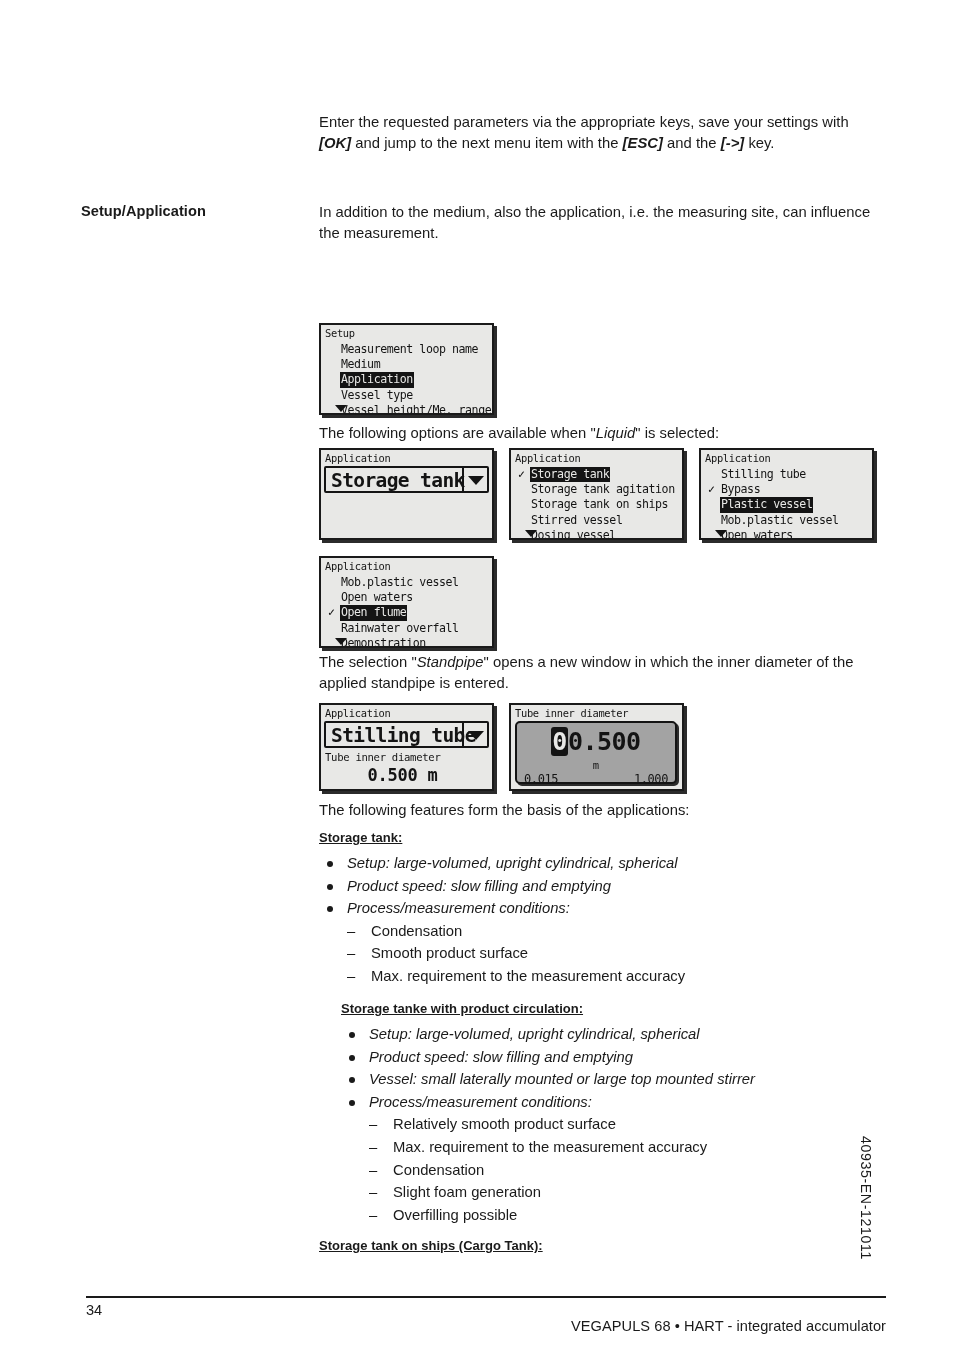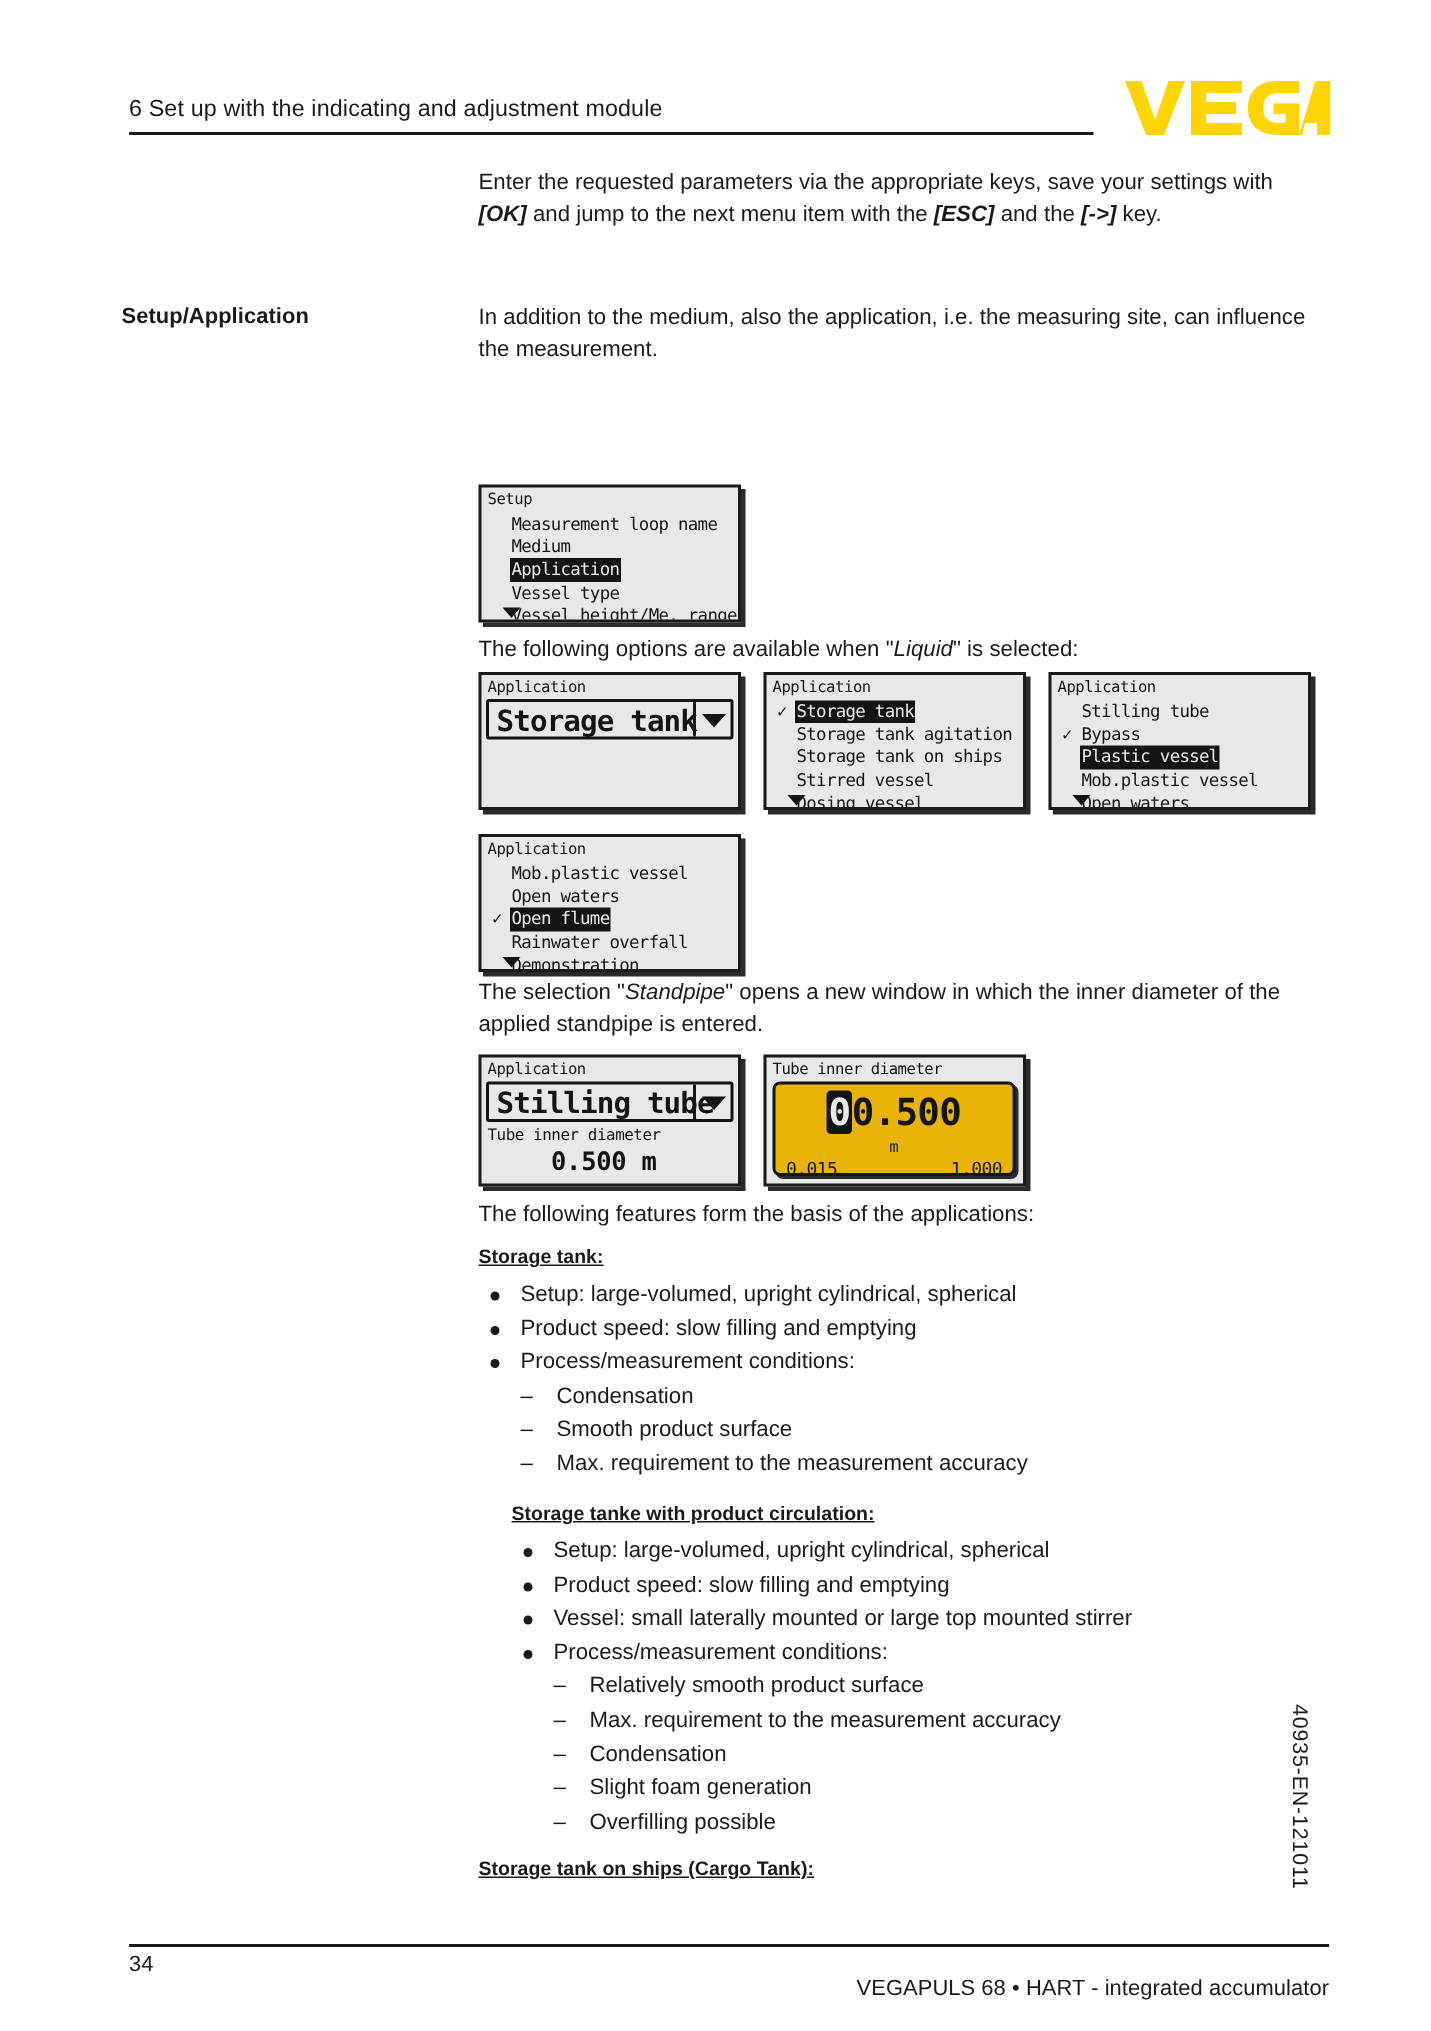--- a/index.html
+++ b/index.html
@@ -86,20 +86,21 @@
   ul.bul {
     list-style: none;
     margin: 0;
     padding: 0;
   }
   ul.bul > li {
     position: relative;
     padding-left: 28px;
     font-size: 14.8px;
     line-height: 22.6px;
+    font-style: italic;
   }
   ul.bul > li::before {
     content: "";
     position: absolute;
     left: 8px;
     top: 9px;
     width: 6px;
     height: 6px;
     border-radius: 50%;
     background: #1a1a1a;
@@ -247,21 +248,21 @@
   .lcd-entry-frame {
     position: absolute;
     left: 4px;
     top: 16px;
     right: 5px;
     bottom: 5px;
     border: 2px solid #141414;
     border-radius: 5px;
     box-sizing: border-box;
     box-shadow: 2px 2px 0 0 #2b2b2b;
-    background: #eab308;
+    background: #a3a3a3;
   }
   .lcd-bignum {
     position: absolute;
     left: 0;
     right: 0;
     top: 4px;
     text-align: center;
     font-size: 25px;
     font-weight: bold;
     letter-spacing: -0.5px;
@@ -325,34 +326,20 @@
     white-space: nowrap;
     transform-origin: left top;
     transform: rotate(90deg);
   }
 </style>
 </head>
 <body>
 
 <div id="page">
 
-  <div class="header">
-    <div class="header-title">6 Set up with the indicating and adjustment module</div>
-    <div class="header-rule"></div>
-    <div class="logo">
-      <svg viewBox="0 0 137 40" width="137" height="40" aria-hidden="true">
-        <g fill="#FFD400">
-          <polygon points="0,2 11,2 20,28 29,2 40,2 26,38 14,38"></polygon>
-          <polygon points="44,2 78,2 78,10 54,10 54,16 74,16 74,24 54,24 54,30 78,30 78,38 44,38"></polygon>
-          <path d="M82,20 C82,8 90,2 102,2 L116,2 L116,10 L103,10 C96,10 92,13 92,20 C92,27 96,30 103,30 L107,30 L107,24 L99,24 L99,17 L116,17 L116,38 L102,38 C90,38 82,32 82,20 Z"></path>
-          <polygon points="116,38 127,2 137,2 137,38 128,38 128,30 120,30 118,38"></polygon>
-        </g>
-      </svg>
-    </div>
-  </div>
 
   <div class="col" style="top:112px;">
     <p class="para"><span>Enter the requested parameters via the appropriate keys, save your settings with </span><b class="bi">[OK]</b><span> and jump to the next menu item with the </span><b class="bi">[ESC]</b><span> and the </span><b class="bi">[-&gt;]</b><span> key.</span></p>
   </div>
 
   <div class="margin-label" style="top:203px;">Setup/Application</div>
 
   <div class="col" style="top:202px;">
     <p class="para">In addition to the medium, also the application, i.e. the measuring site, can influence the measurement.</p>
   </div>

